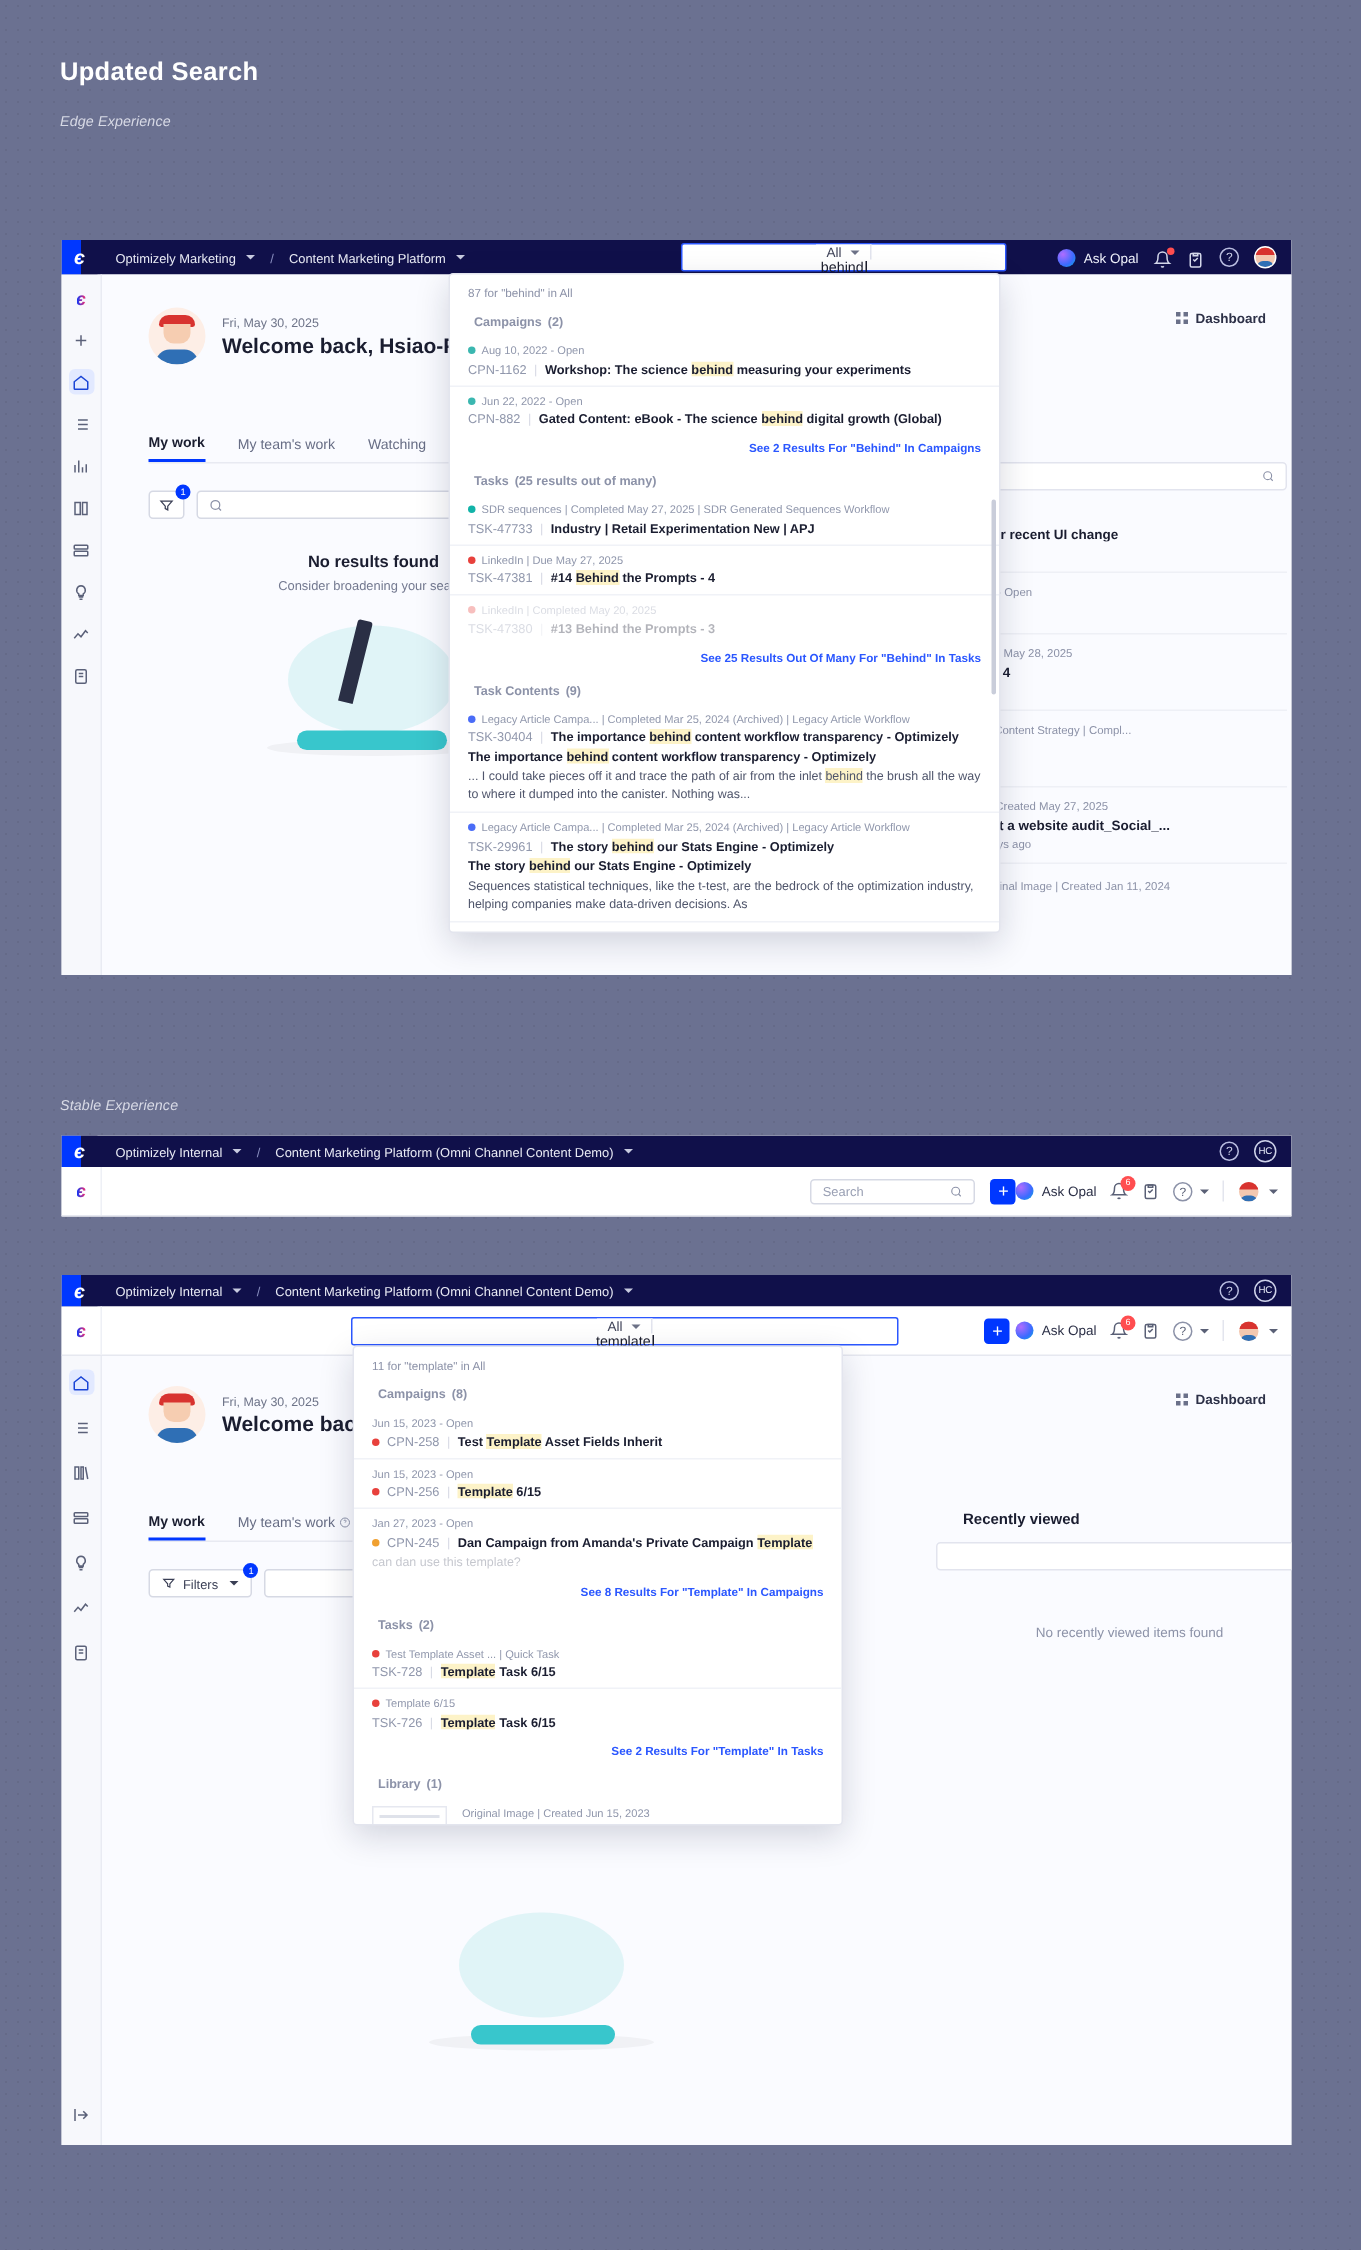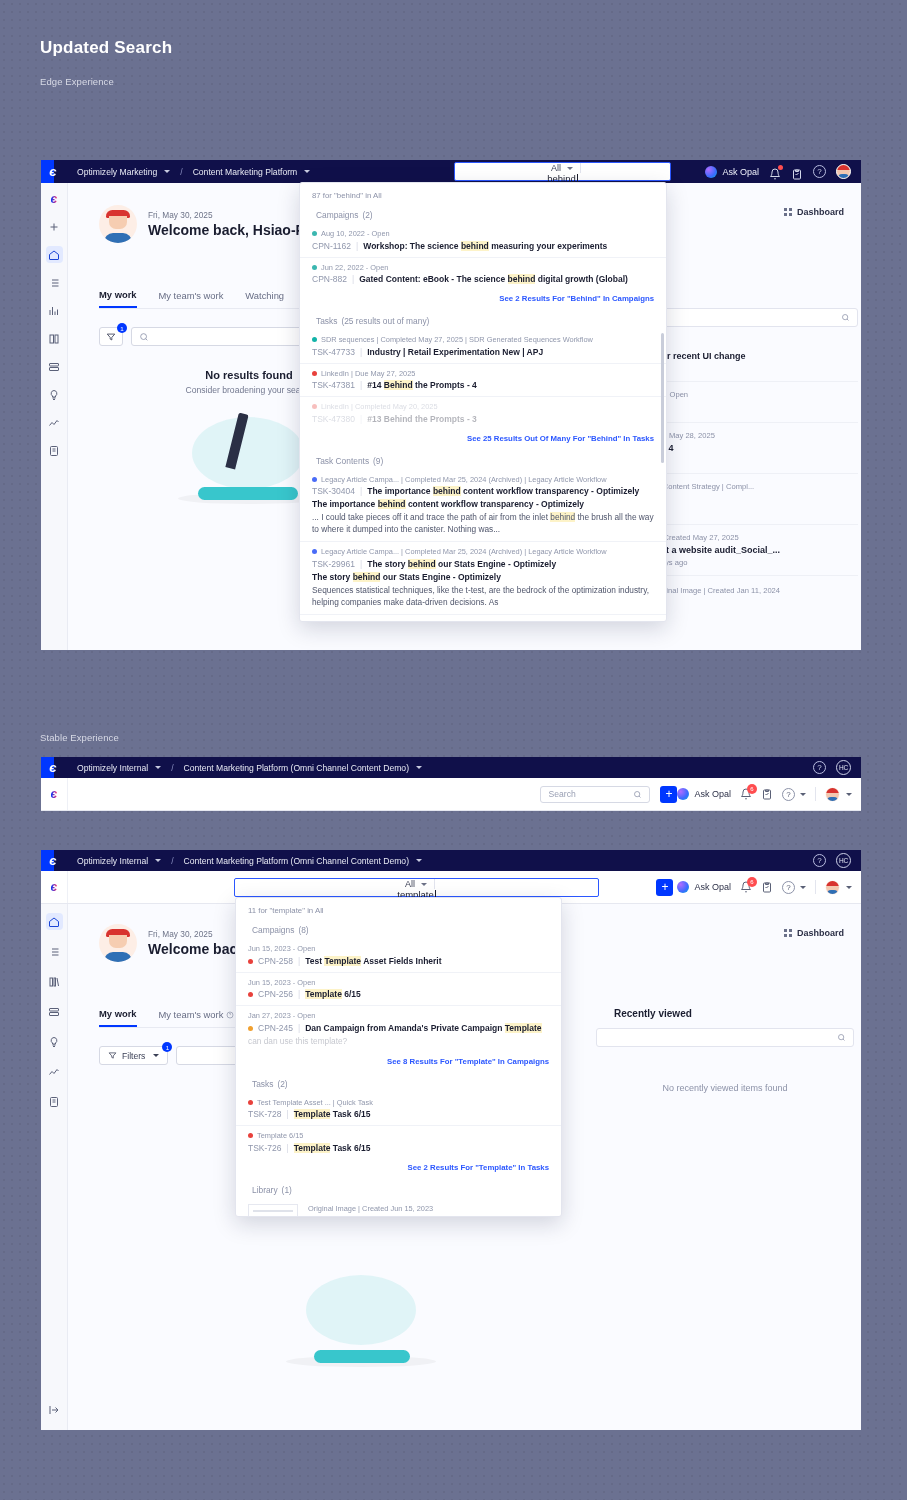--- a/index.html
+++ b/index.html
@@ -14,21 +14,21 @@
     background-image: radial-gradient(circle, rgba(0,0,0,.06) 0.8px, transparent 0.9px);
     background-size: 8px 8px; pointer-events:none;
   }
 
   
   .board-title{
     position:absolute; left:40px; top:38px;
     font-size:17px; font-weight:bold; color:#ffffff; letter-spacing:.2px;
   }
   .board-sub{
-    position:absolute; font-size:9.5px; color:#d8dae6; letter-spacing:.1px;
+    position:absolute; font-size:9.5px; color:#d8dae6; letter-spacing:.1px;font-style:italic;
   }
 
   
   .frame{ position:absolute; background:#fff; overflow:hidden; }
 
   
   .topbar{
     position:absolute; left:0; right:0; top:0; height:23px;
     background:#10104a; display:flex; align-items:center;
   }
@@ -141,21 +141,21 @@
   .rv-thumb{ width:36px;height:12px;background:#1b9b3e;border-radius:1px; }
   .rv-none{ font-size:9px; color:#8c92a8; text-align:center; }
 
   
   .dd{
     position:absolute; background:#fff; border:1px solid #e3e5ee; border-radius:3px;
     box-shadow:0 7px 22px rgba(20,25,60,.17); overflow:hidden;
   }
   .dd-count{ font-size:7.8px; color:#8c92a8; padding:8px 12px 4px; }
   .dd-sec-h{ padding:4px 12px 4px; font-size:11.5px; font-weight:bold; color:#1a1d30; }
-  .dd-sec-h span{ font-size:8.4px; font-weight:normal; color:#8c92a8; margin-left:4px; }
+  .dd-sec-h span{ font-size:8.4px; font-weight:bold; color:#8c92a8; margin-left:4px; }
   .dd-row{ padding:5px 12px 6px; border-bottom:1px solid #f0f2f7; }
   .dd-row.nb{ border-bottom:none; }
   .dd-meta{ display:flex; align-items:center; gap:4px; font-size:7.4px; color:#9097ac; white-space:nowrap; overflow:hidden;}
   .dd-line{ display:flex; align-items:baseline; gap:5px; margin-top:2.5px; font-size:8.5px; white-space:nowrap; overflow:hidden;}
   .dd-id{ color:#9097ac; }
   .dd-pipe{ color:#d6d9e4; }
   .dd-title{ font-weight:bold; color:#1a1d30; }
   .dd-sub{ font-size:8.5px; font-weight:bold; color:#1a1d30; margin-top:3px; }
   .dd-snip{ font-size:8.3px; color:#4f５5 6b; color:#4f556b; line-height:1.45; margin-top:2px;}
   .hl{ background:#fdf3c8; }
@@ -708,21 +708,21 @@
       </div>
       <div class="work-search"></div>
     </div>
 
     <div class="empty-art" style="position:absolute; left:200px; top:355px; width:190px; height:110px;">
       <span class="blob" style="left:38px; top:0; width:110px; height:70px;"></span>
       <span class="shadow" style="left:18px; bottom:18px; width:150px;"></span>
       <span class="pill" style="left:46px; bottom:22px; width:96px;"></span>
     </div>
 
-    <div style="position:absolute; left:528px; top:104px; width:258px;">
+    <div style="position:absolute; left:556px; top:104px; width:258px;">
       <div class="rv-title" style="padding-left:18px;">Recently viewed</div>
       <div class="rv-search" style="margin-top:9px;">
         <svg viewBox="0 0 24 24" width="9" height="9" stroke="#8c92a8" stroke-width="2" fill="none">
             <circle cx="11" cy="11" r="7"></circle>
             <path d="M20 20l-4-4"></path>
           </svg>
       </div>
       <div class="rv-none" style="margin-top:36px;">No recently viewed items found</div>
     </div>
   </div>

